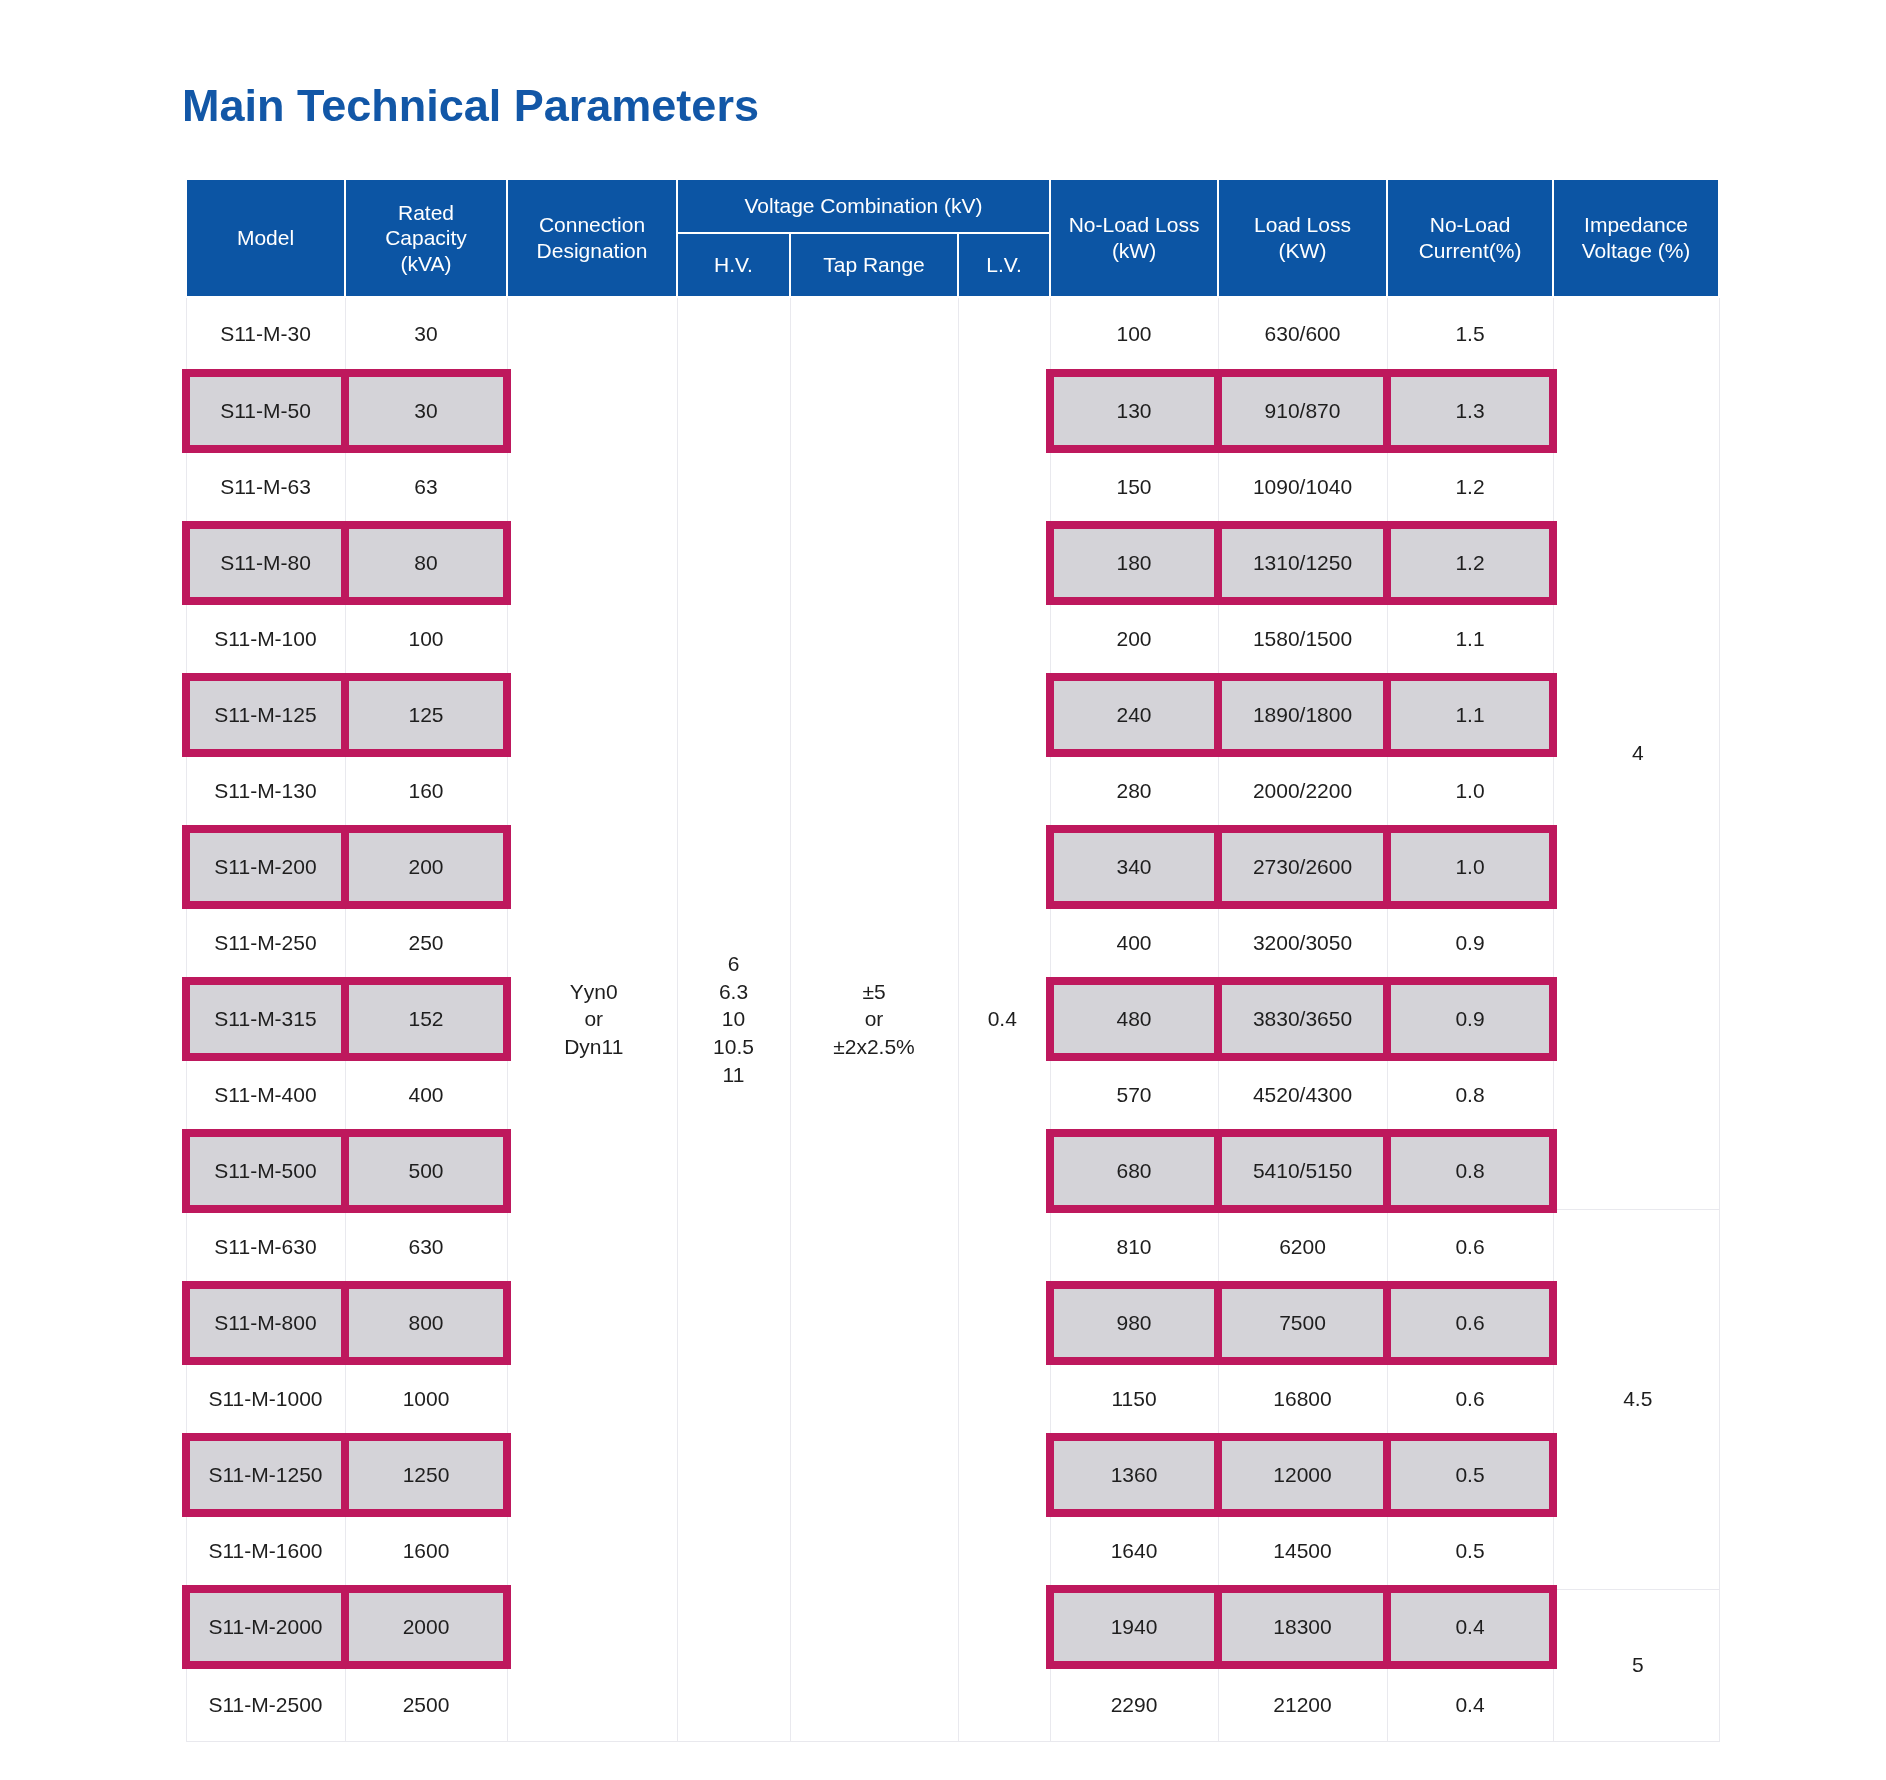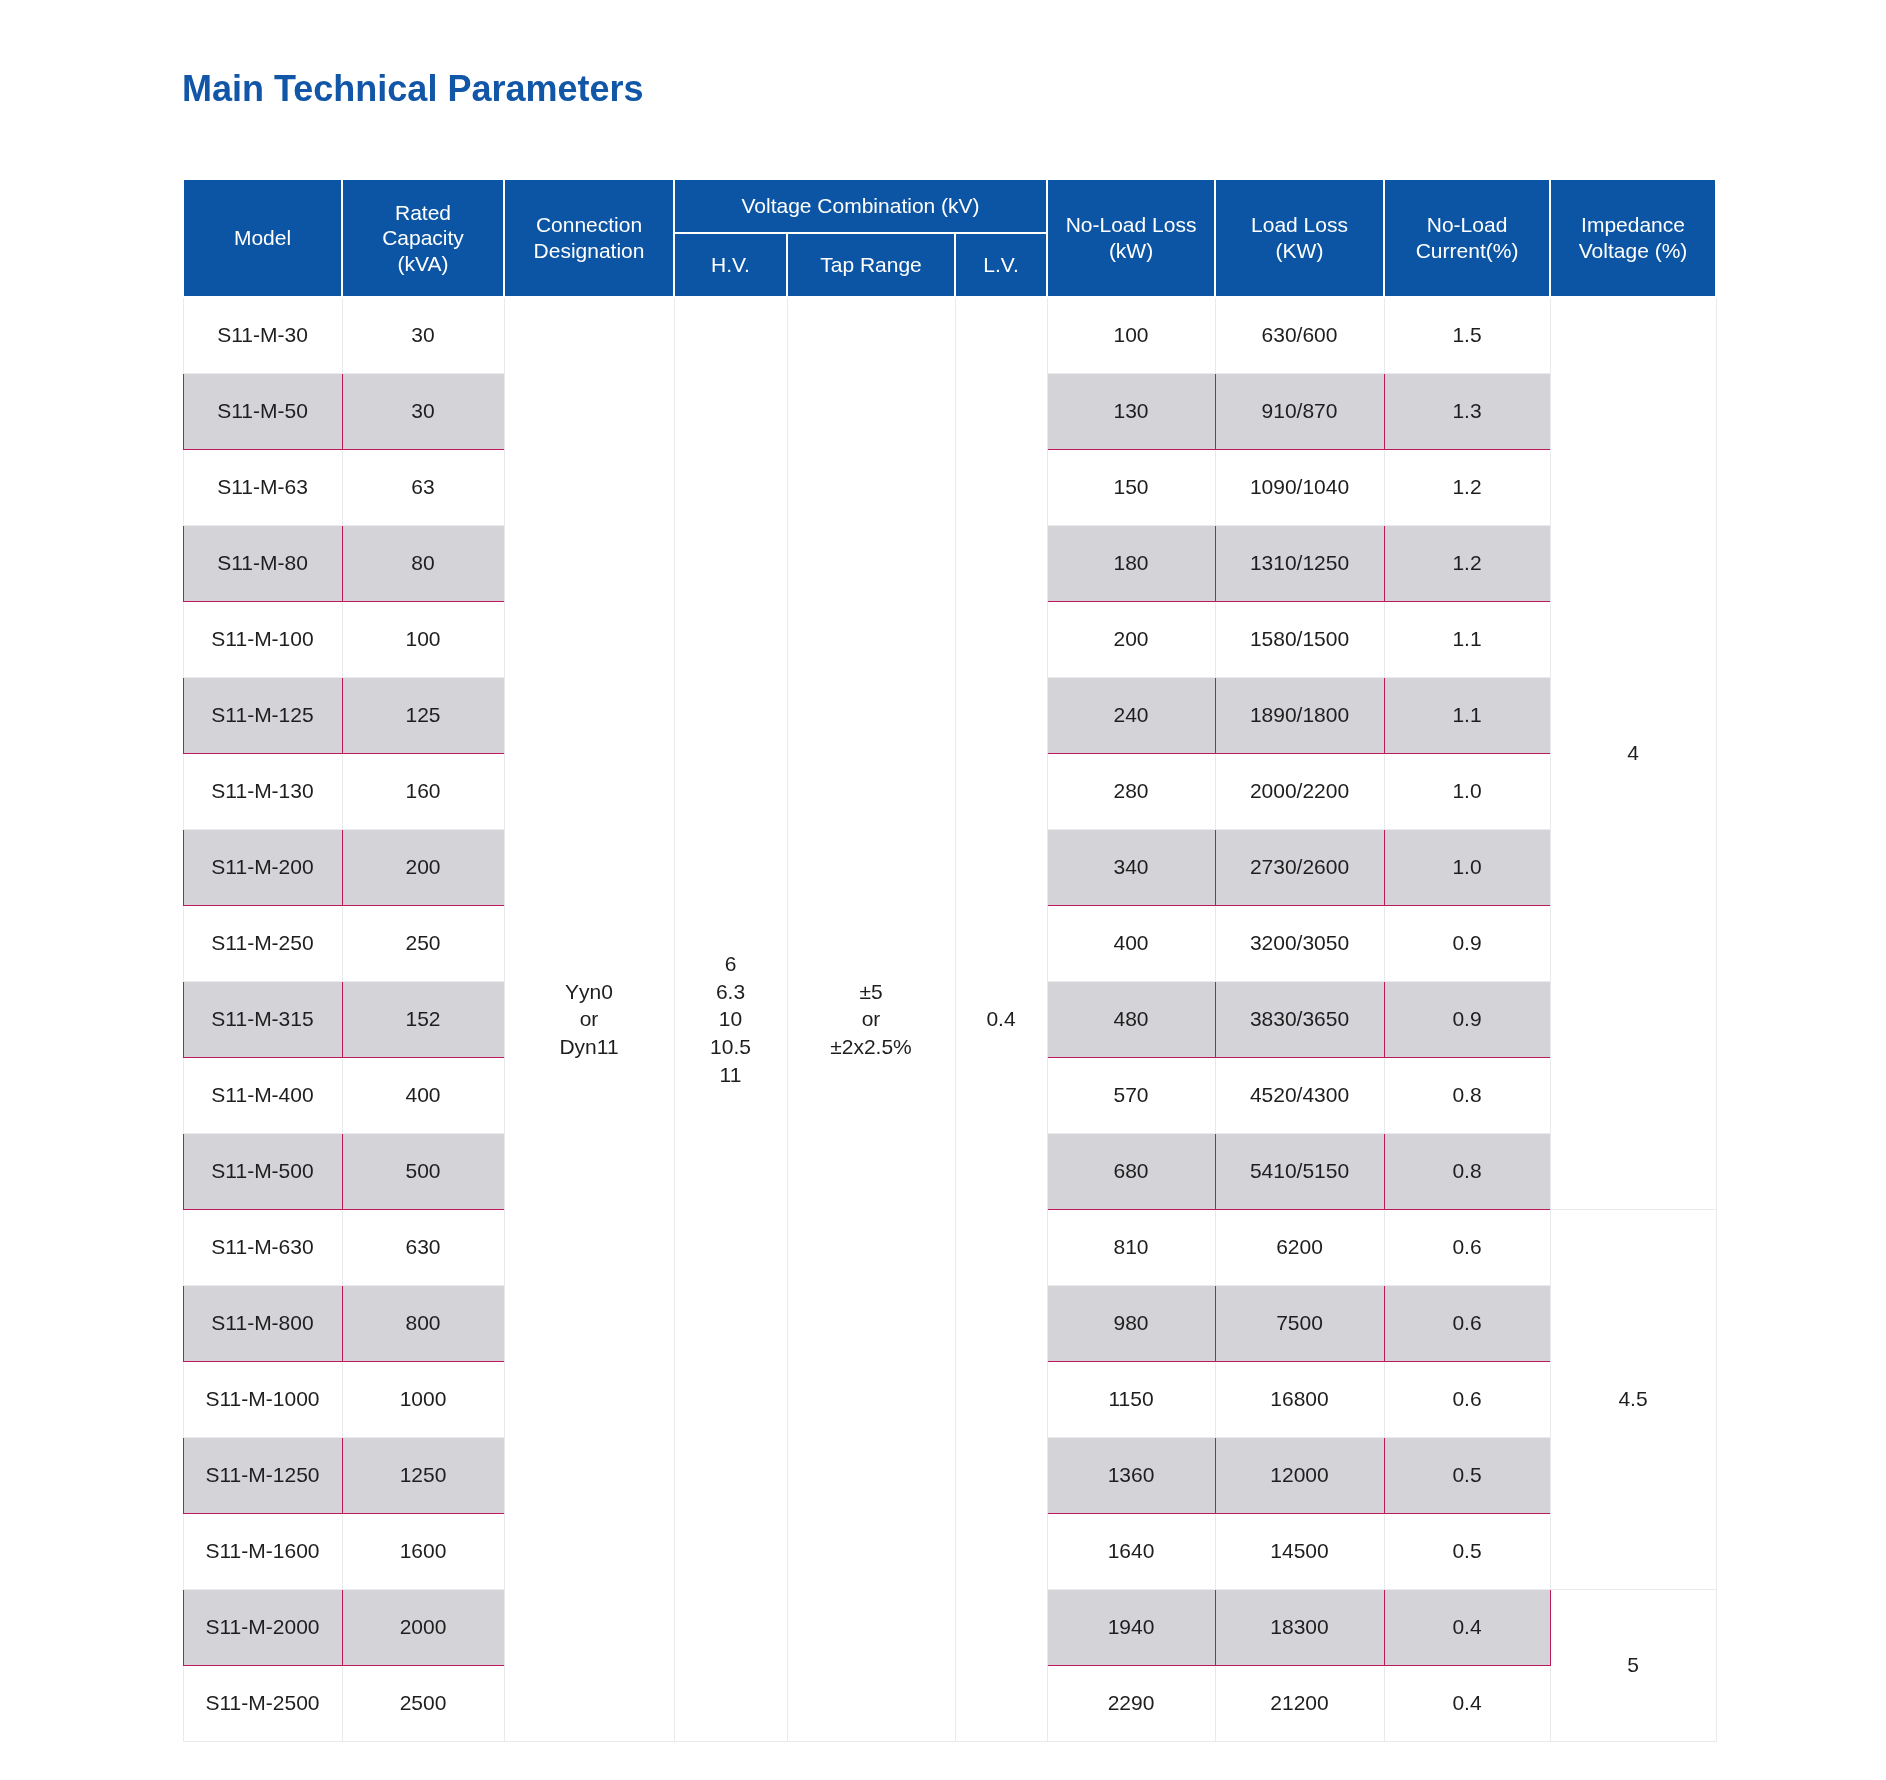--- a/index.html
+++ b/index.html
@@ -13,22 +13,22 @@
   html, body { margin: 0; padding: 0; }
   body {
     width: 1886px; height: 1780px;
     background: #ffffff;
     font-family: "Liberation Sans", sans-serif;
     position: relative;
     overflow: hidden;
   }
   .page-title {
     position: absolute;
-    left: 182px; top: 44px;
-    font-size: 36px;
+    left: 182px; top: 50px;
+    font-size: 45px;
     font-weight: 700;
     color: var(--title-blue);
     letter-spacing: 0px;
     white-space: nowrap;
   }
   .table-wrap {
     position: absolute;
     left: 182px; top: 178px;
   }
   table.spec {
@@ -58,21 +58,21 @@
     vertical-align: middle;
     border: 1px solid var(--grid-line);
     background: #ffffff;
     height: 76px;
     white-space: pre-line;
     line-height: 1.32;
     padding: 2px 4px;
   }
   tbody tr.striped td.stripe {
     background: var(--stripe-gray);
-    border: 1px solid #be185d;
+    border: 8px solid #be185d;
   }
   table.spec td.merged {
     background: #ffffff;
     border: 1px solid var(--grid-line);
   }
 </style>
 </head>
 <body>
 
 <h1 class="page-title">Main Technical Parameters</h1>

